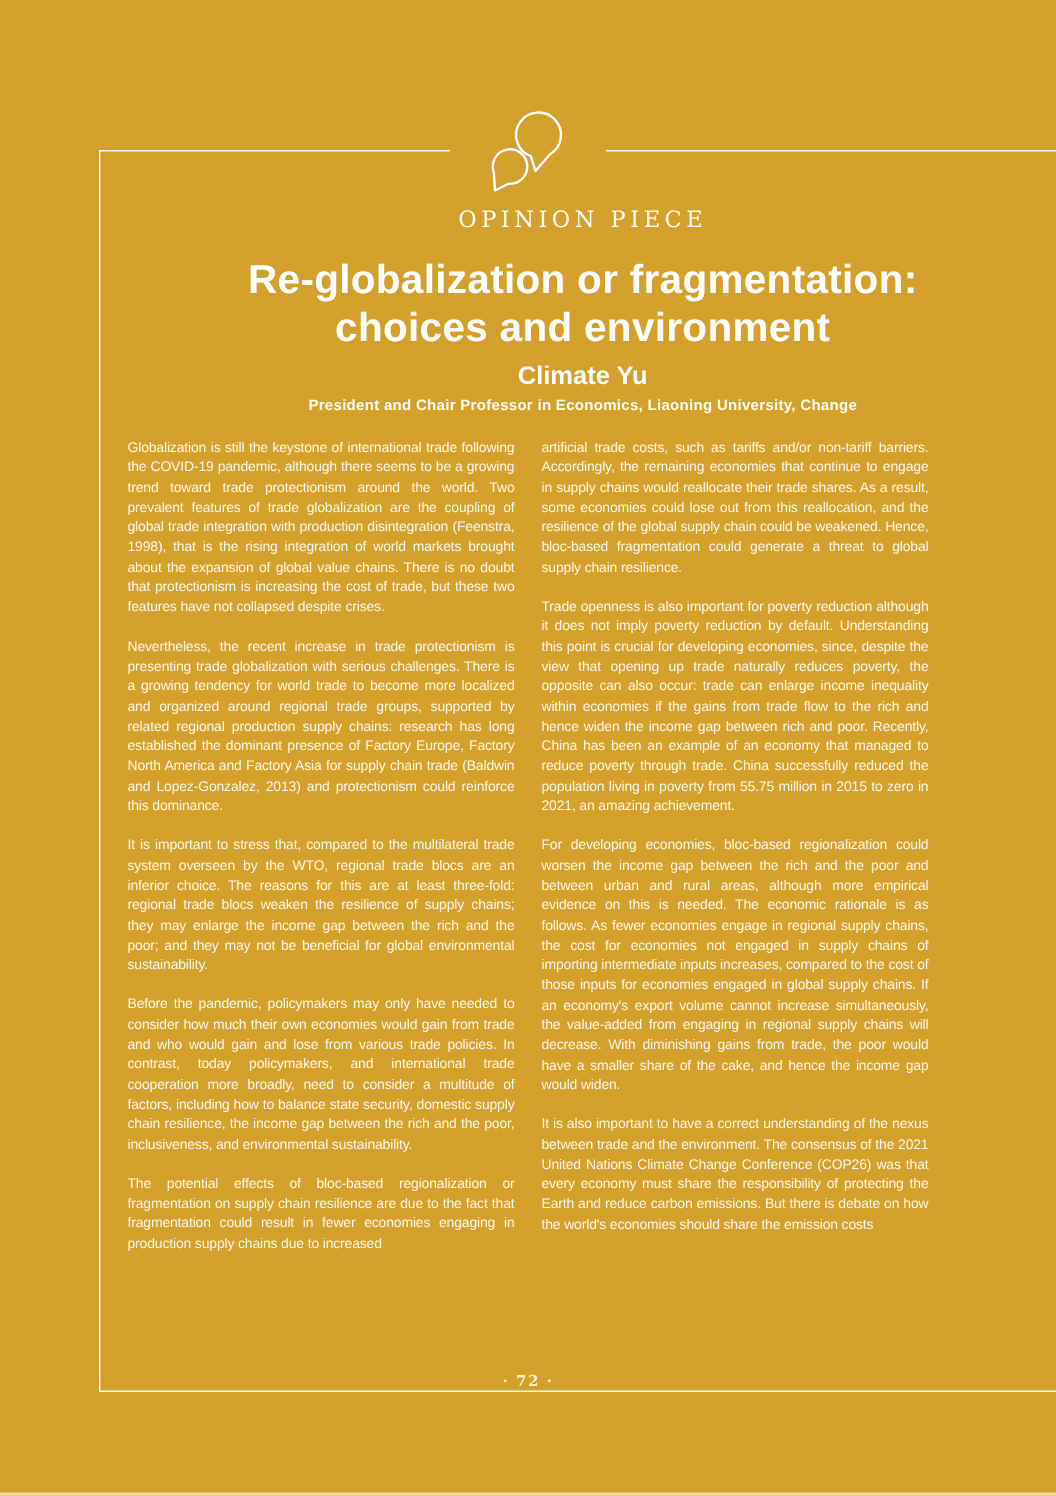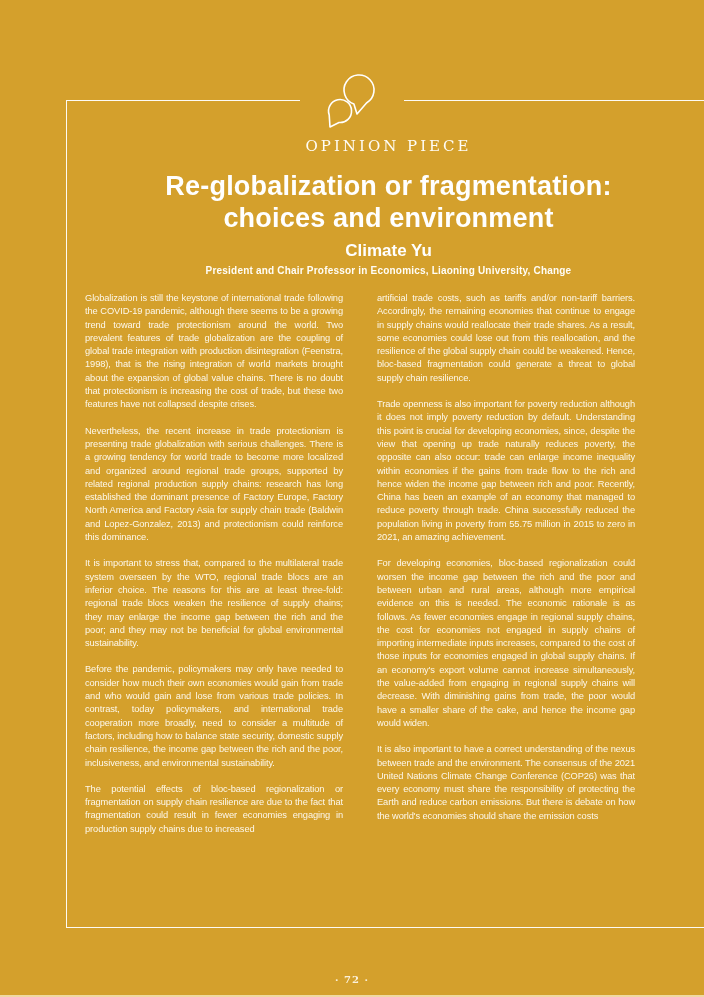--- a/index.html
+++ b/index.html
@@ -69,40 +69,40 @@
   .affiliation {
     margin-top: 4px;
     font-size: 10px;
     line-height: 12px;
     font-weight: bold;
     letter-spacing: 0.2px;
     color: #fffdf6;
   }
   .columns {
     display: flex;
-    gap: 34px;
+    gap: 18px;
     margin: 15px 18px 0 18px;
   }
   .column {
     width: 258px;
     box-sizing: border-box;
   }
   .column p {
     margin: 0 0 13px 0;
     font-size: 9.3px;
     line-height: 13.3px;
     letter-spacing: -0.1px;
     text-align: justify;
     color: rgba(255, 252, 244, 0.95);
   }
   .page-number {
     position: absolute;
     left: 0;
     width: 704px;
-    top: 974px;
+    top: 916px;
     text-align: center;
     font-family: "DejaVu Serif", "Liberation Serif", serif;
     font-size: 10px;
     font-weight: bold;
     letter-spacing: 1px;
     color: rgba(255, 250, 238, 0.9);
   }
   .page-edge-strip {
     position: absolute;
     left: 0;

